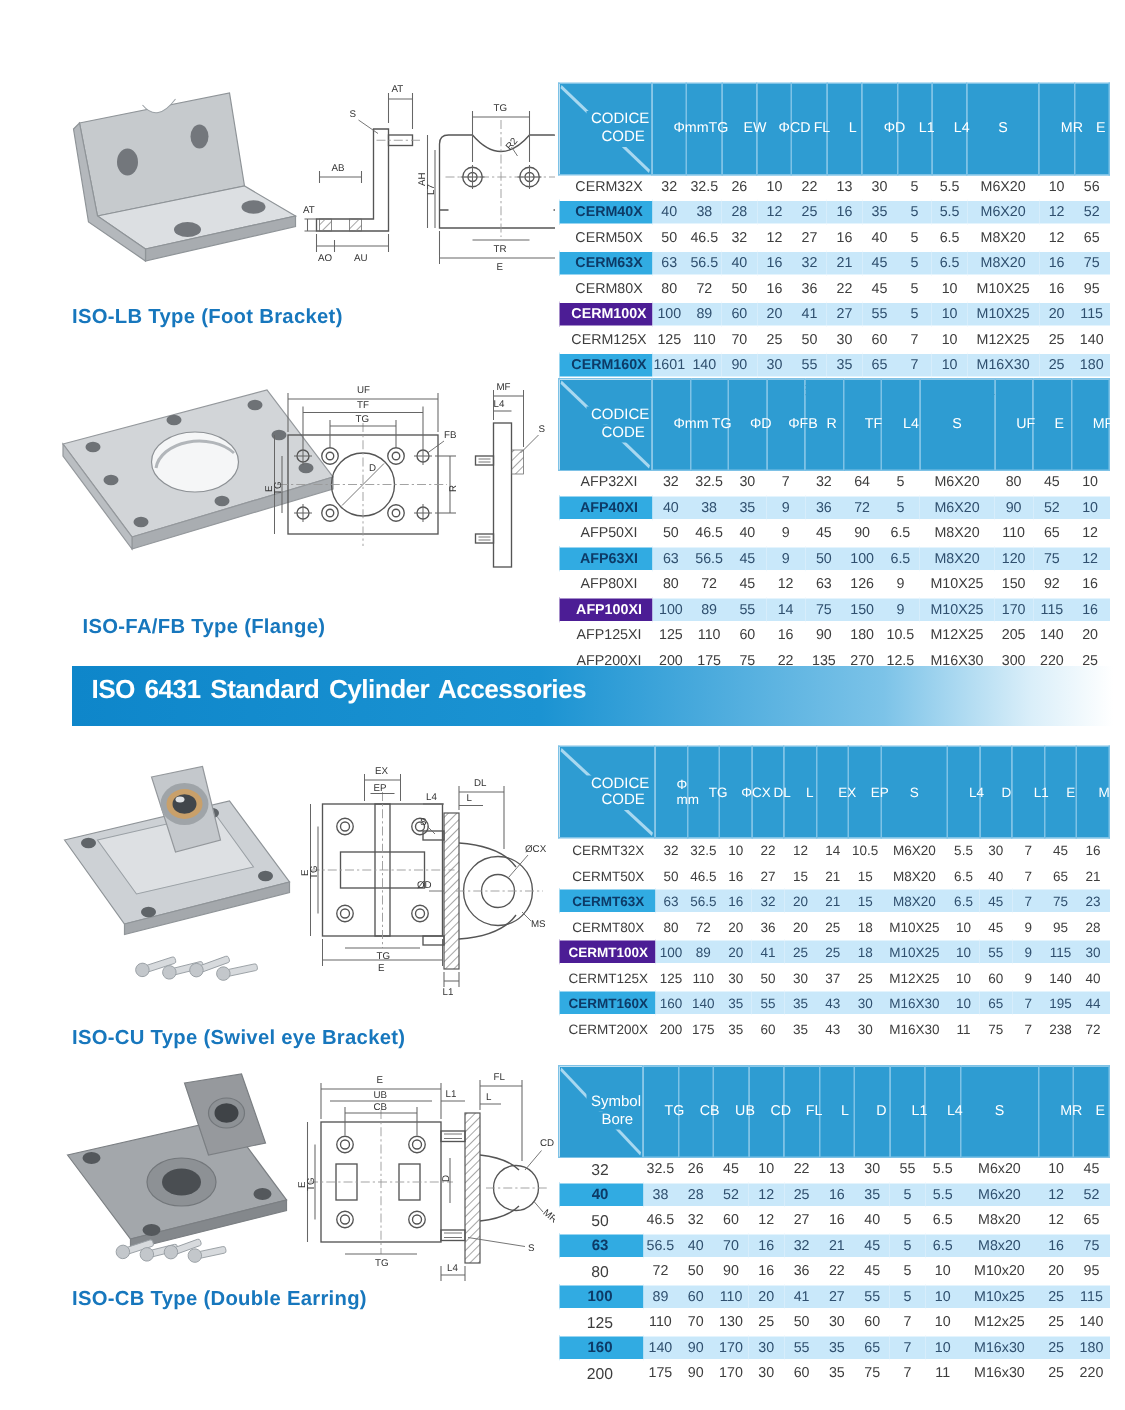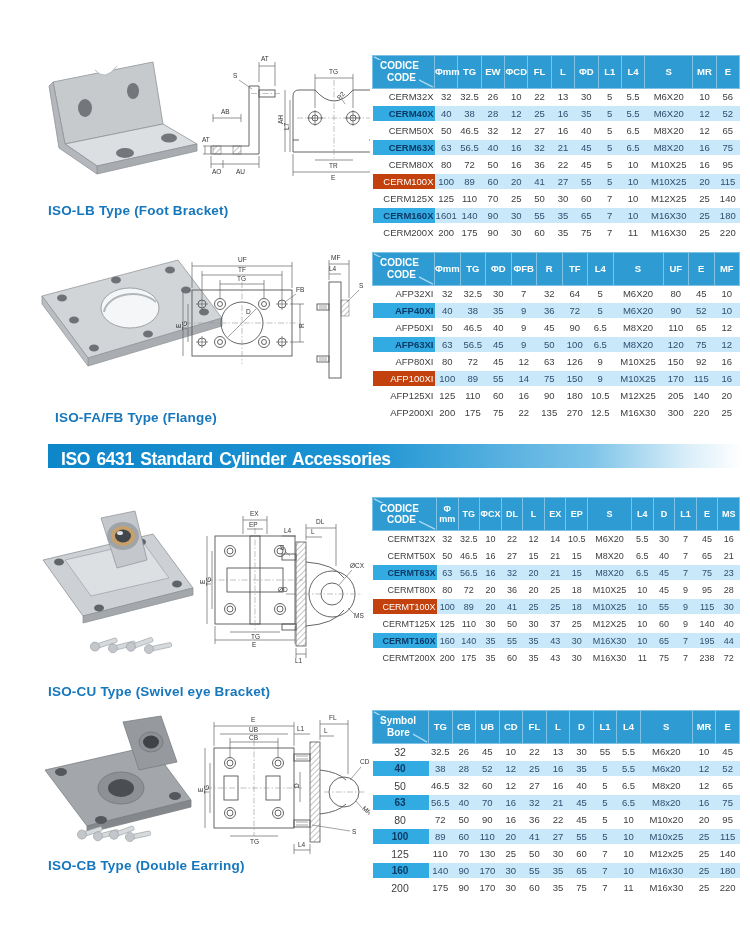--- a/index.html
+++ b/index.html
@@ -1,40 +1,40 @@
 <!DOCTYPE html>
 <html><head>
 <meta charset="utf-8">
 <style>
   html,body{margin:0;padding:0;background:#fff;}
   #page{position:relative;width:750px;height:940px;background:#fff;overflow:hidden;
         font-family:"Liberation Sans",sans-serif;}
   
   .caption{position:absolute;font-size:13.5px;font-weight:bold;color:#1777bd;letter-spacing:.2px;white-space:nowrap;}
   
-  #banner{position:absolute;left:48px;top:444px;width:694px;height:24px;
+  #banner{position:absolute;left:48px;top:444px;width:694px;height:40px;
           background:linear-gradient(to right,#0e86ca 0%,#1b93d2 45%,#7cc3e8 78%,#d9eef9 92%,#ffffff 100%);
           color:#fff;font-size:17.5px;font-weight:bold;line-height:30px;padding-left:13px;
           box-sizing:border-box;letter-spacing:-0.4px;word-spacing:2px;white-space:nowrap;}
   
   table.dtable{position:absolute;left:372px;width:368px;border-collapse:collapse;table-layout:fixed;
                font-size:9.5px;color:#3d3d3d;}
-  table.dtable th{background:#2e9cd2;color:#fff;font-weight:bold;height:32px;padding:0;
+  table.dtable th{background:#2e9cd2;color:#fff;font-weight:normal;height:32px;padding:14px;
                   border:1px solid #7ec2e6;text-align:center;line-height:1.15;}
   table.dtable th .hl2{display:block;}
   table.dtable th.corner{position:relative;text-align:left;overflow:hidden;}
   .diag{position:absolute;left:0;top:0;width:100%;height:100%;}
   .ctop,.cbot{position:relative;display:inline-block;background:#2e9cd2;padding:0 3px;font-size:10px;}
   .ctop{margin:2px 0 0 4px;}
   .cbot{margin:0 0 2px 11px;}
   table.dtable td{height:15px;padding:0 1px;text-align:center;border-bottom:2px solid #fff;background:#fff;}
   table.dtable tr.hl td{background:#c9e8fa;color:#2f4f6e;}
-  table.dtable td.code{text-align:right;padding-left:6px;}
+  table.dtable td.code{text-align:center;padding-left:6px;}
   table.dtable td.code.cy{background:#31abe2;color:#0d3a66;font-weight:bold;}
-  table.dtable td.code.dp{background:#c2410c;color:#ffffff;font-weight:normal;}
+  table.dtable td.code.dp{background:#4c1d95;color:#ffffff;font-weight:bold;}
   table.t3{font-size:9px;}
   table.t3 td.code{padding-left:3px;}
   table.t4 td.code{text-align:center;padding-left:0;font-size:10.5px;}
   table.t4 td.code.cy,table.t4 td.code.dp{font-size:10px;}
   
   .draw{position:absolute;}
   svg text{font-family:"Liberation Sans",sans-serif;font-size:6.5px;fill:#333;}
   svg .dim{stroke:#666;stroke-width:0.7;fill:none;}
   svg .out{stroke:#555;stroke-width:0.9;fill:none;}
   svg .cl{stroke:#999;stroke-width:0.6;fill:none;stroke-dasharray:6 2 1.5 2;}

